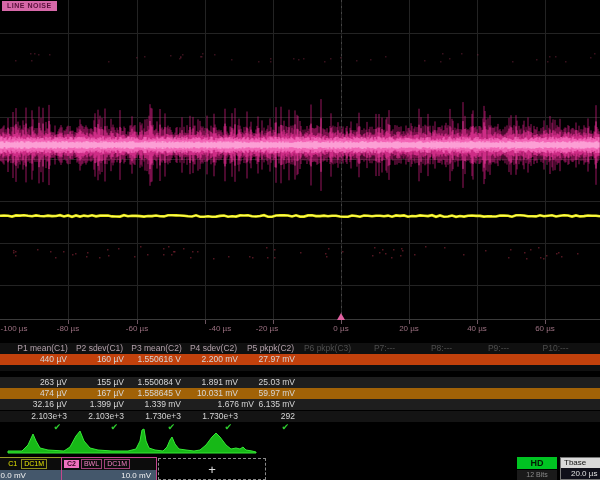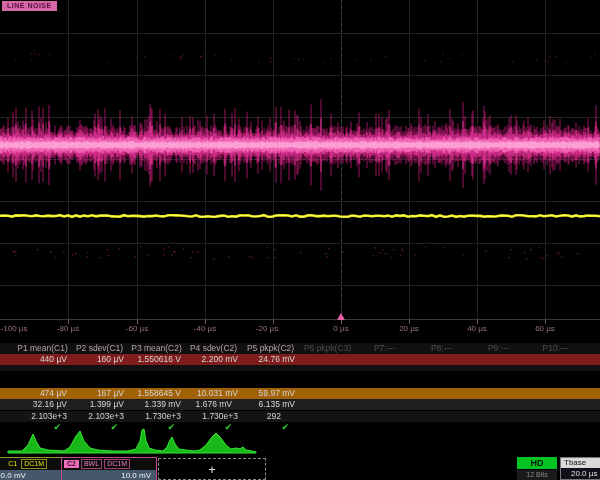--- a/index.html
+++ b/index.html
@@ -211,21 +211,21 @@
 
   <div class="trace-label">LINE NOISE</div>
 
   <div class="time-axis" id="timeaxis">
       <div class="tlabel" style="left: 14px;">-100 µs</div>
       <div class="tick" style="left: 68px;"></div>
       <div class="tlabel" style="left: 68px;">-80 µs</div>
       <div class="tick" style="left: 137px;"></div>
       <div class="tlabel" style="left: 137px;">-60 µs</div>
       <div class="tick" style="left: 205px;"></div>
-      <div class="tlabel" style="left: 205px;">-40 µs</div>
+      <div class="tlabel" style="left: 220px;">-40 µs</div>
       <div class="tick" style="left: 273px;"></div>
       <div class="tlabel" style="left: 267px;">-20 µs</div>
       <div class="tick" style="left: 341px;"></div>
       <div class="tlabel" style="left: 341px;">0 µs</div>
       <div class="tick" style="left: 409px;"></div>
       <div class="tlabel" style="left: 409px;">20 µs</div>
       <div class="tick" style="left: 477px;"></div>
       <div class="tlabel" style="left: 477px;">40 µs</div>
       <div class="tick" style="left: 545px;"></div>
       <div class="tlabel" style="left: 545px;">60 µs</div>
@@ -238,47 +238,54 @@
         <div class="mcell hdr" style="left: 99.5px;">P2 sdev(C1)</div>
         <div class="mcell hdr" style="left: 156.5px;">P3 mean(C2)</div>
         <div class="mcell hdr" style="left: 213.5px;">P4 sdev(C2)</div>
         <div class="mcell hdr" style="left: 270.5px;">P5 pkpk(C2)</div>
         <div class="mcell hdr-dim" style="left: 327.5px;">P6 pkpk(C3)</div>
         <div class="mcell hdr-dim" style="left: 384.5px;">P7:---</div>
         <div class="mcell hdr-dim" style="left: 441.5px;">P8:---</div>
         <div class="mcell hdr-dim" style="left: 498.5px;">P9:---</div>
         <div class="mcell hdr-dim" style="left: 555.5px;">P10:---</div>
       </div>
-      <div class="mrow" style="top: 13px; height: 11px; background: #7f1d1d;">
+      <div class="mrow" style="top: 13px; height: 11px; background: #c2410c;">
         <div class="mcell val" style="left: 67px;">440 µV</div>
         <div class="mcell val" style="left: 124px;">160 µV</div>
         <div class="mcell val" style="left: 181px;">1.550616 V</div>
         <div class="mcell val" style="left: 238px;">2.200 mV</div>
-        <div class="mcell val" style="left: 295px;">24.76 mV</div>
+        <div class="mcell val" style="left: 295px;">27.97 mV</div>
+      </div>
+      <div class="mrow" style="top: 35.6px; height: 11px; background: rgb(30, 30, 30);">
+        <div class="mcell val" style="left: 67px;">263 µV</div>
+        <div class="mcell val" style="left: 124px;">155 µV</div>
+        <div class="mcell val" style="left: 181px;">1.550084 V</div>
+        <div class="mcell val" style="left: 238px;">1.891 mV</div>
+        <div class="mcell val" style="left: 295px;">25.03 mV</div>
       </div>
       <div class="mrow" style="top: 46.9px; height: 11px; background: #a16207;">
         <div class="mcell val" style="left: 67px;">474 µV</div>
         <div class="mcell val" style="left: 124px;">167 µV</div>
         <div class="mcell val" style="left: 181px;">1.558645 V</div>
         <div class="mcell val" style="left: 238px;">10.031 mV</div>
         <div class="mcell val" style="left: 295px;">59.97 mV</div>
       </div>
       <div class="mrow" style="top: 58.2px; height: 11px; background: rgb(30, 30, 30);">
         <div class="mcell val" style="left: 67px;">32.16 µV</div>
         <div class="mcell val" style="left: 124px;">1.399 µV</div>
         <div class="mcell val" style="left: 181px;">1.339 mV</div>
-        <div class="mcell val" style="left: 232px;">1.676 mV</div>
+        <div class="mcell val" style="left: 254px;">1.676 mV</div>
         <div class="mcell val" style="left: 295px;">6.135 mV</div>
       </div>
       <div class="mrow" style="top: 69.5px; height: 11px; background: rgb(20, 20, 20);">
         <div class="mcell val" style="left: 67px;">2.103e+3</div>
         <div class="mcell val" style="left: 124px;">2.103e+3</div>
         <div class="mcell val" style="left: 181px;">1.730e+3</div>
         <div class="mcell val" style="left: 238px;">1.730e+3</div>
-        <div class="mcell val" style="left: 281px;">292</div>
+        <div class="mcell val" style="left: 295px;">292</div>
       </div>
       <div class="mrow" style="top: 81px; height: 11px;">
         <div class="mcell chk" style="left: 61px;">✔</div>
         <div class="mcell chk" style="left: 118px;">✔</div>
         <div class="mcell chk" style="left: 175px;">✔</div>
         <div class="mcell chk" style="left: 232px;">✔</div>
         <div class="mcell chk" style="left: 289px;">✔</div>
       </div>
     </div>
 

